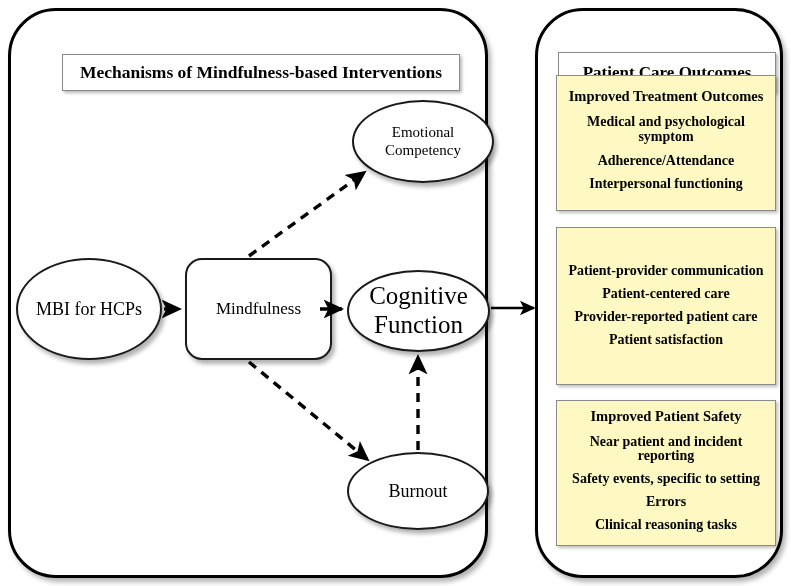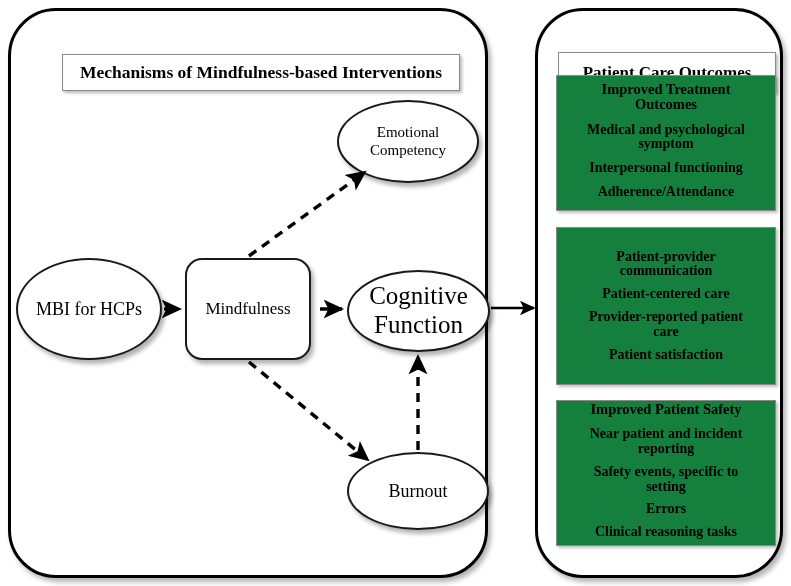--- a/index.html
+++ b/index.html
@@ -45,28 +45,28 @@
   }
   #title-left  { left: 62px;  top: 22px; width: 398px; height: 37px; font-size: 17.5px; }
   #title-right { left: 558px; top: 20px; width: 218px; height: 41px; font-size: 17px; }
 
   
   .outcome-box {
     position: absolute;
     left: 556px;
     width: 220px;
     border: 1px solid #8a8a8a;
-    background: #15803d;
+    background: #fef9c3;
     box-sizing: border-box;
     box-shadow: 2px 2px 3px rgba(0,0,0,0.25);
     display: flex;
     flex-direction: column;
     align-items: center;
     justify-content: center;
-    padding: 4px 20px;
+    padding: 4px 6px;
     text-align: center;
   }
   #outcome-0 { top: 75px;  height: 136px; }
   #outcome-1 { top: 227px; height: 158px; }
   #outcome-2 { top: 400px; height: 146px; }
 
   .outcome-title {
     font-weight: bold;
     font-size: 14.5px;
     line-height: 1.05;
@@ -94,22 +94,22 @@
     justify-content: center;
     text-align: center;
     color: #000;
     box-shadow: 3px 4px 4px rgba(0,0,0,0.30);
     line-height: 1.15;
   }
   .ellipse { border-radius: 50%; }
   .rrect   { border-radius: 17px; }
 
   #node-mbi   { left: 16px;  top: 258px; width: 146px; height: 102px; font-size: 18px; }
-  #node-mind  { left: 185px; top: 258px; width: 126px; height: 102px; font-size: 17px; }
-  #node-emo   { left: 337px; top: 100px; width: 142px; height: 83px;  font-size: 15px; }
+  #node-mind  { left: 185px; top: 258px; width: 147px; height: 102px; font-size: 17px; }
+  #node-emo   { left: 352px; top: 100px; width: 142px; height: 83px;  font-size: 15px; }
   #node-cog   { left: 347px; top: 270px; width: 143px; height: 82px;  font-size: 25px; }
   #node-burn  { left: 347px; top: 452px; width: 142px; height: 78px;  font-size: 18px; }
 
   
   #arrows {
     position: absolute;
     left: 0; top: 0;
     width: 791px; height: 586px;
     pointer-events: none;
   }
@@ -133,22 +133,22 @@
 
   <div class="node ellipse" id="node-burn">Burnout</div>
 
   <div class="panel" id="panel-right"></div>
 
   <div class="hdr-box" id="title-right">Patient Care Outcomes</div>
 
   <div class="outcome-box" id="outcome-0">
     <div class="outcome-title">Improved Treatment Outcomes</div>
     <div class="outcome-item">Medical and psychological symptom</div>
+    <div class="outcome-item">Adherence/Attendance</div>
     <div class="outcome-item">Interpersonal functioning</div>
-    <div class="outcome-item">Adherence/Attendance</div>
   </div>
 
   <div class="outcome-box" id="outcome-1">
     <div class="outcome-item">Patient-provider communication</div>
     <div class="outcome-item">Patient-centered care</div>
     <div class="outcome-item">Provider-reported patient care</div>
     <div class="outcome-item">Patient satisfaction</div>
   </div>
 
   <div class="outcome-box" id="outcome-2">

